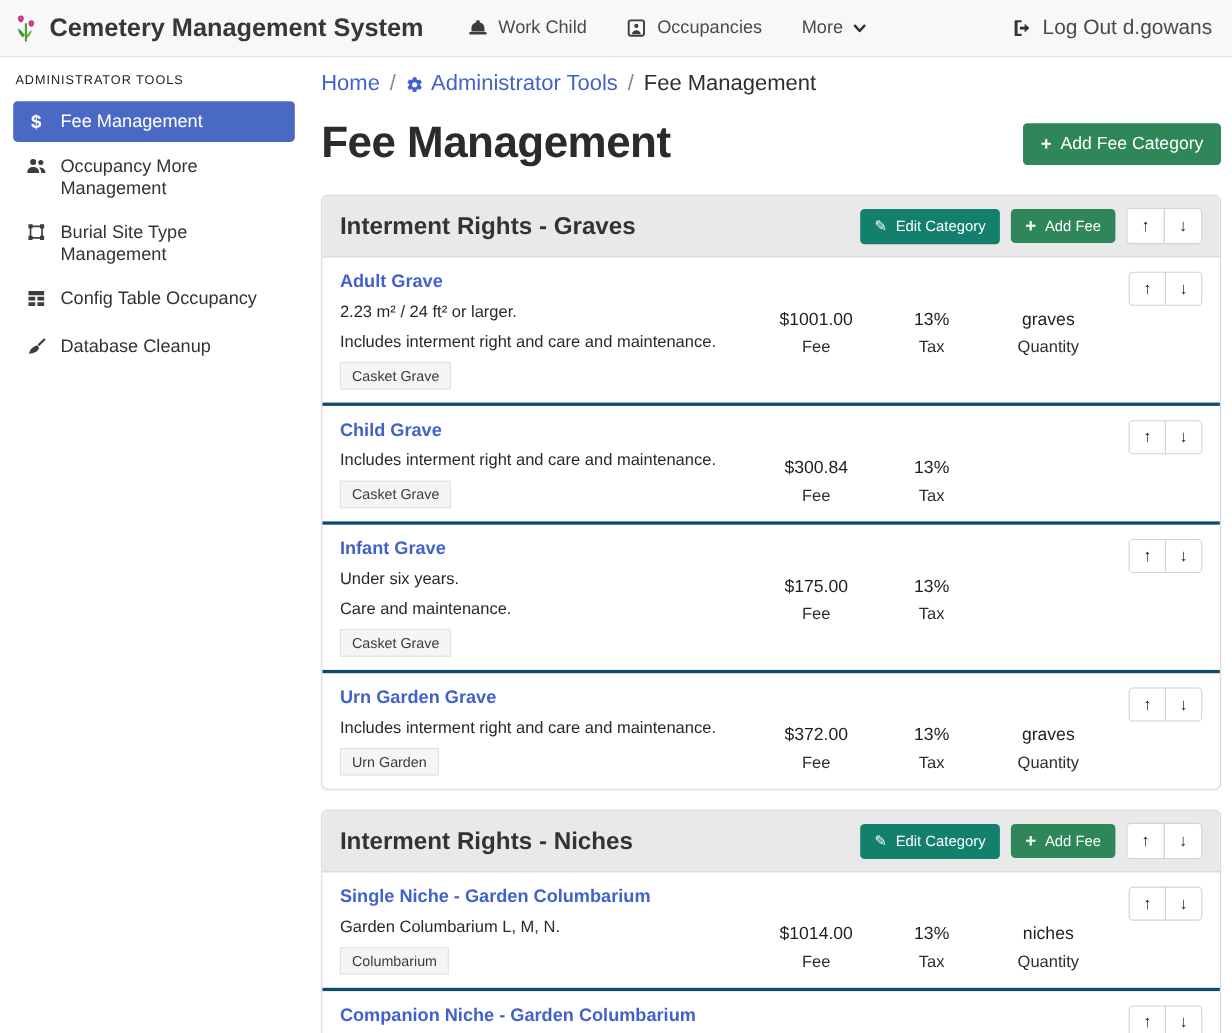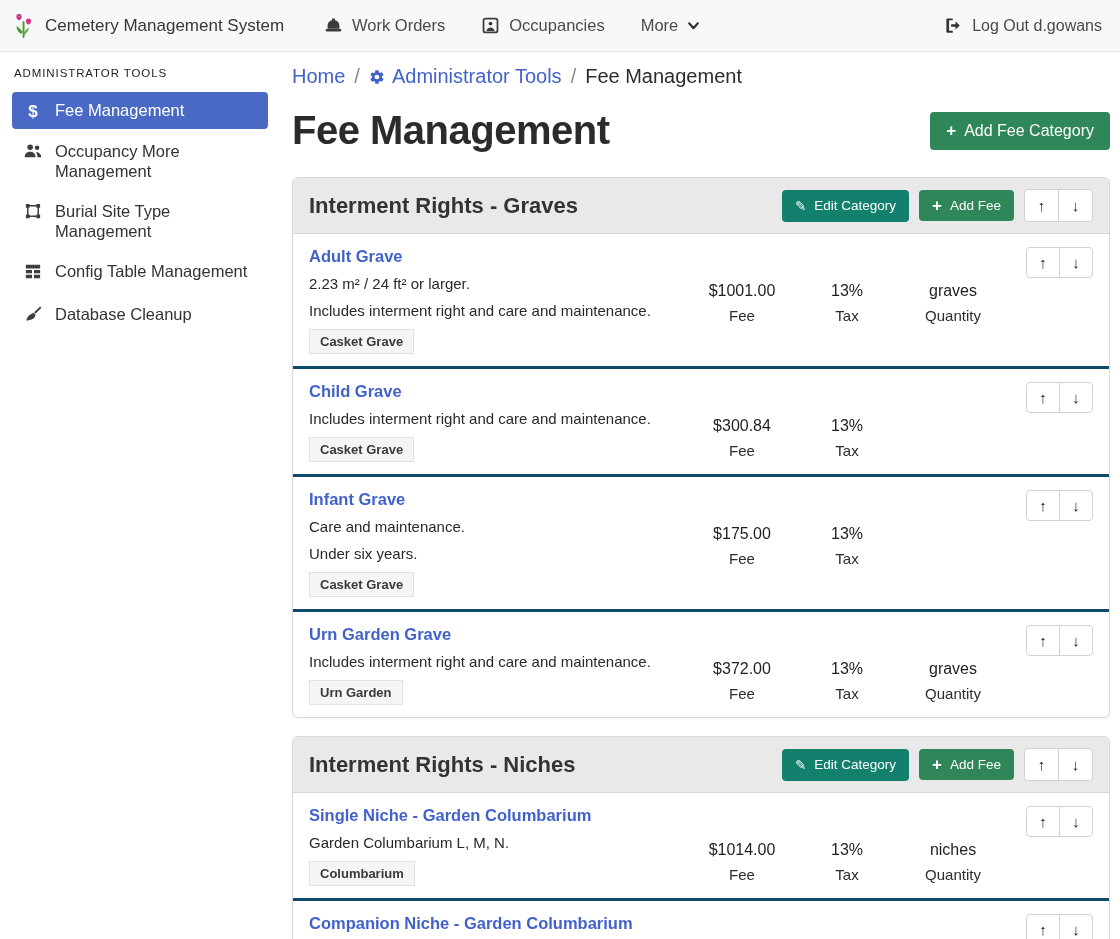--- a/index.html
+++ b/index.html
@@ -3,25 +3,25 @@
 <meta charset="utf-8">
 <style>
   * { margin:0; padding:0; box-sizing:border-box; }
   html,body { width:1120px; height:939px; overflow:hidden; background:#fff;
     font-family:"Liberation Sans","DejaVu Sans",sans-serif; color:#2d2d2d; }
 
   
   .navbar { height:52px; background:#f8f8f8; border-bottom:1px solid #e4e4e4;
     display:flex; align-items:center; padding:0 18px 0 12px; }
   .brand { display:flex; align-items:center; gap:9px; margin-right:40px; cursor:pointer; }
-  .brand-title { font-size:17px; font-weight:400; color:#373737; }
+  .brand-title { font-size:23px; font-weight:700; color:#373737; }
   .nav-links { display:flex; align-items:center; gap:36px; }
   .nav-link { display:flex; align-items:center; gap:9px; font-size:16.5px; color:#4a4a4a; cursor:pointer; }
   .nav-link svg, .logout svg { flex:none; }
-  .logout { margin-left:auto; display:flex; align-items:center; gap:9px; font-size:16px; color:#4a4a4a; cursor:pointer;justify-content:center; }
+  .logout { margin-left:auto; display:flex; align-items:center; gap:9px; font-size:19px; color:#4a4a4a; cursor:pointer;justify-content:center; }
 
   
   .page-body { display:flex; align-items:flex-start; }
   .sidebar { width:280px; flex:none; padding:12px 12px 0 12px; }
   .main { flex:1; padding:13px 10px 0 12px; min-width:0; }
 
   
   .sidebar-heading { font-size:11.5px; letter-spacing:.9px; color:#1e1e1e; margin:3px 0 13px 2px; font-weight:500; }
   .side-item { display:flex; align-items:flex-start; gap:11px; padding:8px 10px; border-radius:4px;
     font-size:16.5px; line-height:20px; color:#333; cursor:pointer; margin-bottom:4px; }
@@ -61,21 +61,21 @@
   .arrow-btn:last-child { border-radius:0 4px 4px 0; margin-left:-1px; }
 
   
   .fee-row { display:flex; align-items:flex-start; padding:13px 16px 12px 16px; border-bottom:3px solid #0c4a6e; }
   .fee-row:last-child { border-bottom:none; }
   .row-main { flex:1; min-width:0; }
   .fee-name { display:inline-block; color:var(--link_blue,#4262cb); font-weight:700; font-size:16.5px;
     text-decoration:none; margin-bottom:9px; cursor:pointer; }
   .fee-desc { font-size:15px; color:#292929; margin-bottom:10px; line-height:17px; }
   .badge { display:inline-block; background:#f5f5f5; border:1px solid #e2e2e2; border-radius:0;
-    padding:4px 10px; font-size:13px; color:#3a3a3a;font-weight:bold; }
+    padding:4px 10px; font-size:13px; color:#3a3a3a; }
   .num-col { text-align:center; font-size:16px; color:#1f1f1f; padding-top:1px;margin-top:34px; }
   .col-fee { width:110px; flex:none; }
   .col-tax { width:100px; flex:none; }
   .col-qty { width:112px; flex:none; }
   .num-val { margin-bottom:7px; }
   .num-label { font-size:15px; color:#2d2d2d; }
   .row-arrows { width:72px; flex:none; margin-left:12px; display:flex; justify-content:flex-end; }
   .row-arrows .arrow-btn { width:34px; height:31px; }
 </style>
 </head>
@@ -97,21 +97,21 @@
   </div>
 
   <div class="nav-links">
     <div class="nav-link">
       <span style="display:inline-flex;">
         <svg width="19" height="19" viewBox="0 0 24 24" fill="#3c3c3c">
           <path d="M4.5 16v-3.5A7.5 7.5 0 0 1 10 5.3V4a1 1 0 0 1 1-1h2a1 1 0 0 1 1 1v1.3a7.5 7.5 0 0 1 5.5 7.2V16z"></path>
           <rect x="2" y="16.5" width="20" height="3" rx="1.4"></rect>
         </svg>
       </span>
-      <span>Work Orders</span>
+      <span>Work Child</span>
     </div>
     <div class="nav-link">
       <span style="display:inline-flex;">
         <svg width="19" height="19" viewBox="0 0 24 24" fill="none" stroke="#3c3c3c" stroke-width="2.2">
           <rect x="3.2" y="3.2" width="17.6" height="17.6" rx="2.5"></rect>
           <circle cx="12" cy="9.6" r="2.4" fill="#3c3c3c" stroke="none"></circle>
           <path d="M6.8 19c.5-3 2.7-4.6 5.2-4.6s4.7 1.6 5.2 4.6z" fill="#3c3c3c" stroke="none"></path>
         </svg>
       </span>
       <span>Occupancies</span>
@@ -167,21 +167,21 @@
       </span>
       <span>Burial Site Type Management</span>
     </div>
 
     <div class="side-item">
       <span class="s-icon">
         <svg width="18" height="18" viewBox="0 0 24 24" fill="currentColor">
           <path d="M2.5 3.5h19v5h-19z M2.5 10.5h8.2v4.5H2.5z M13.3 10.5h8.2v4.5h-8.2z M2.5 17h8.2v4.5H2.5z M13.3 17h8.2v4.5h-8.2z"></path>
         </svg>
       </span>
-      <span>Config Table Management</span>
+      <span>Config Table Occupancy</span>
     </div>
 
     <div class="side-item">
       <span class="s-icon">
         <svg width="19" height="19" viewBox="0 0 24 24" fill="currentColor">
           <path d="M22 3.6 20.4 2l-7.6 7.2 1.7 1.8z"></path>
           <path d="M12 9.8l2.6 2.7s-.7 3.6-4 5.3c-2.8 1.5-7.6 2-7.6 2s.6-3.3 2.1-5.2C6.8 12.4 12 9.8 12 9.8z"></path>
         </svg>
       </span>
       <span>Database Cleanup</span>
@@ -262,21 +262,21 @@
             </div>
             <div class="num-col col-qty"></div>
             <div class="row-arrows">
               <div class="arrow-group">
                 <button class="arrow-btn">↑</button>
                 <button class="arrow-btn">↓</button>
               </div>
             </div>
           </div>
           <div class="fee-row">
-            <div class="row-main"><a class="fee-name">Infant Grave</a><div class="fee-desc">Care and maintenance.</div><div class="fee-desc">Under six years.</div><span class="badge">Casket Grave</span></div>
+            <div class="row-main"><a class="fee-name">Infant Grave</a><div class="fee-desc">Under six years.</div><div class="fee-desc">Care and maintenance.</div><span class="badge">Casket Grave</span></div>
             <div class="num-col col-fee">
               <div class="num-val">$175.00</div>
               <div class="num-label">Fee</div>
             </div>
             <div class="num-col col-tax">
               <div class="num-val">13%</div>
               <div class="num-label">Tax</div>
             </div>
             <div class="num-col col-qty"></div>
             <div class="row-arrows">

